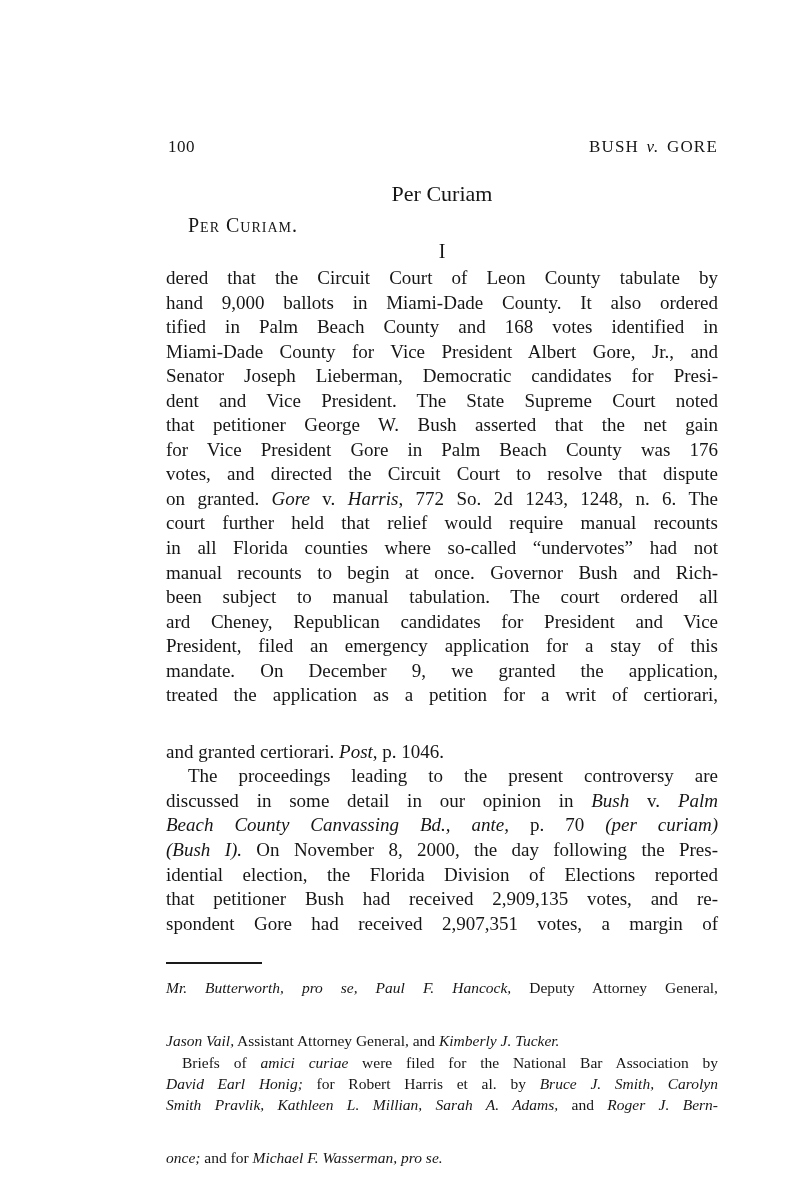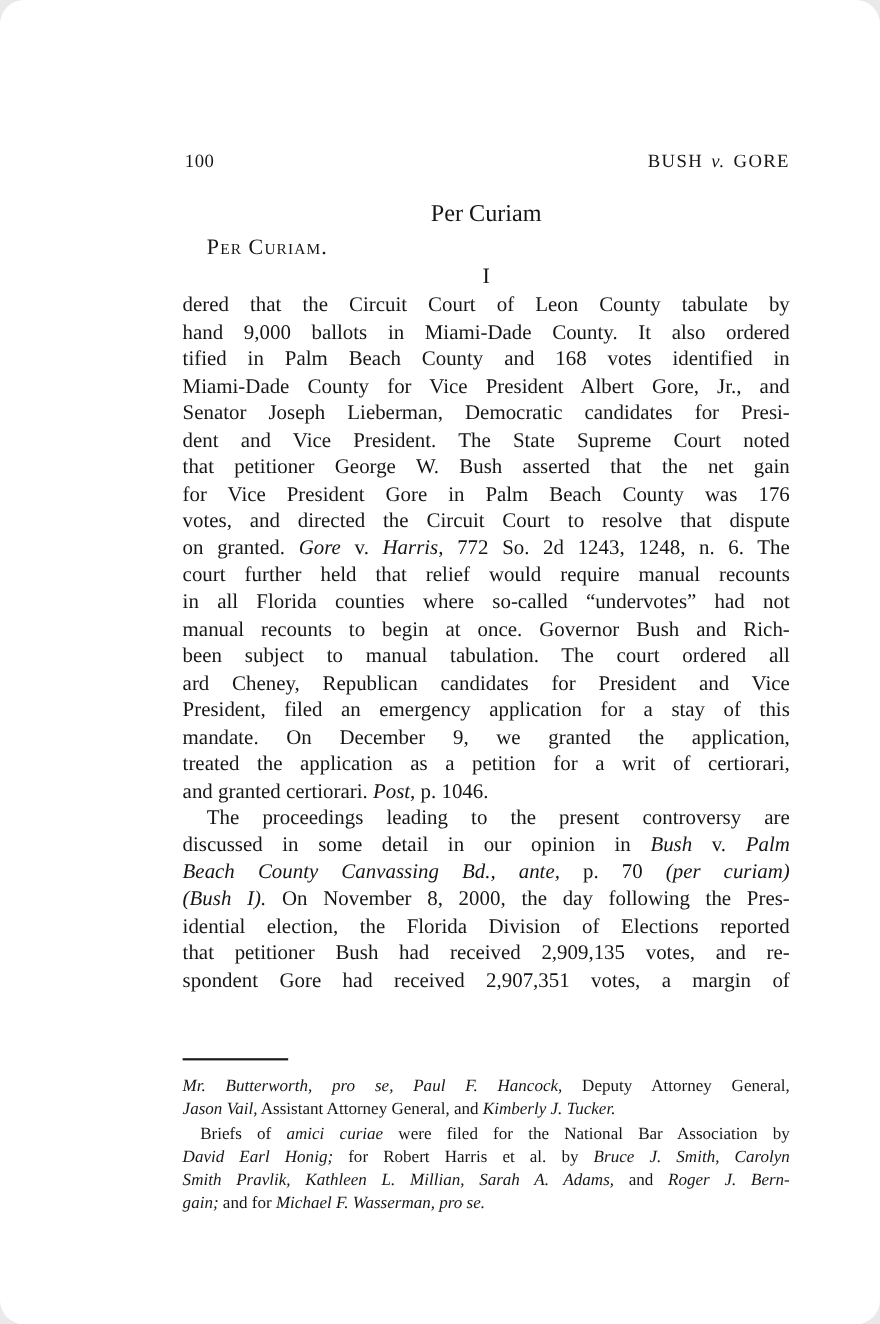--- a/index.html
+++ b/index.html
@@ -4,36 +4,35 @@
 <style>
   html,body{margin:0;padding:0;background:#e9e9e9;}
   .page{
     position:relative;
     width:800px;height:1204px;
     margin:0 auto;
     background:var(--paper,#ffffff);
     color:var(--ink,#161616);
     font-family:"Liberation Serif","DejaVu Serif",serif;
     overflow:hidden;
-    border-radius:22px;
   }
   .running-head{position:absolute;top:137px;left:166px;width:552px;font-size:17px;}
   .folio{position:absolute;left:2px;top:0;letter-spacing:.5px;}
   .case-title{text-align:right;letter-spacing:1.2px;word-spacing:2px;}
   .opinion-label{position:absolute;top:181px;left:166px;width:552px;text-align:center;font-size:22px;}
   .per-curiam{
     position:absolute;top:214px;left:188px;
     font-variant:small-caps;font-size:20px;letter-spacing:1px;
   }
   .section-num{position:absolute;top:240px;left:166px;width:552px;text-align:center;font-size:20px;}
   .body-text{position:absolute;top:266px;left:166px;width:552px;font-size:19px;line-height:24.55px;}
   .footnote-rule{position:absolute;top:962px;left:166px;width:96px;height:2px;background:var(--rule,#1a1a1a);}
   .footnote{position:absolute;top:977px;left:166px;width:552px;font-size:15.5px;line-height:21.3px;}
   .line{text-align:justify;text-align-last:justify;}
-  .line.end{text-align-last:left;}
+  .line.end{text-align-last:left;margin-top:32px;}
   .body-text .line.ind{text-indent:22px;}
   .footnote .line.ind{text-indent:16px;}
   .it{font-style:italic;}
 </style>
 </head>
 <body>
 
 <div class="page" style="--ink: #161616; --paper: #ffffff; --rule: #1a1a1a;">
 
   <header class="running-head">
@@ -84,17 +83,17 @@
 
   <aside class="footnote">
       <div>
         <div class="line"><span class="it">Mr. Butterworth, pro se, Paul F. Hancock,</span><span> Deputy Attorney General,</span></div>
         <div class="line end"><span class="it">Jason Vail,</span><span> Assistant Attorney General, and </span><span class="it">Kimberly J. Tucker.</span></div>
       </div>
       <div>
         <div class="line ind"><span>Briefs of </span><span class="it">amici curiae</span><span> were filed for the National Bar Association by</span></div>
         <div class="line"><span class="it">David Earl Honig;</span><span> for Robert Harris et al. by </span><span class="it">Bruce J. Smith, Carolyn</span></div>
         <div class="line"><span class="it">Smith Pravlik, Kathleen L. Millian, Sarah A. Adams,</span><span> and </span><span class="it">Roger J. Bern-</span></div>
-        <div class="line end"><span class="it">gain;</span><span> and for </span><span class="it">Michael F. Wasserman, pro se.</span></div>
+        <div class="line end"><span class="it">once;</span><span> and for </span><span class="it">Michael F. Wasserman, pro se.</span></div>
       </div>
     </aside>
 
 </div>
 
 </body></html>

